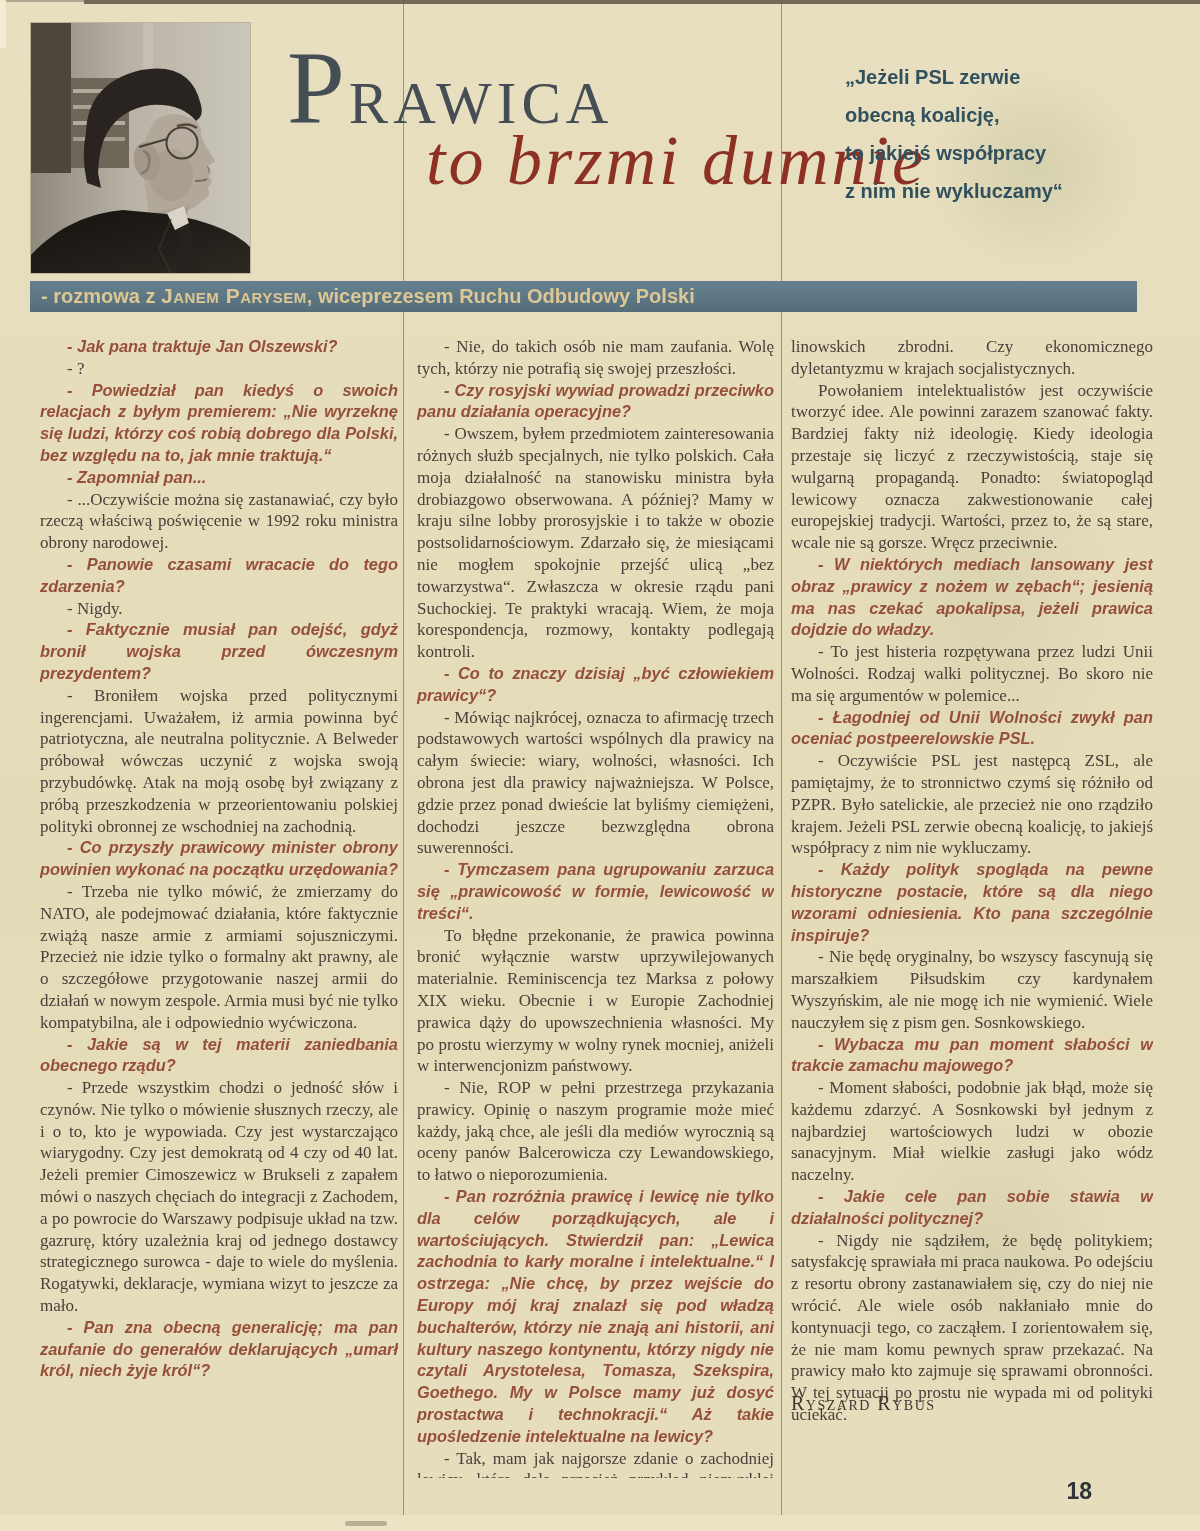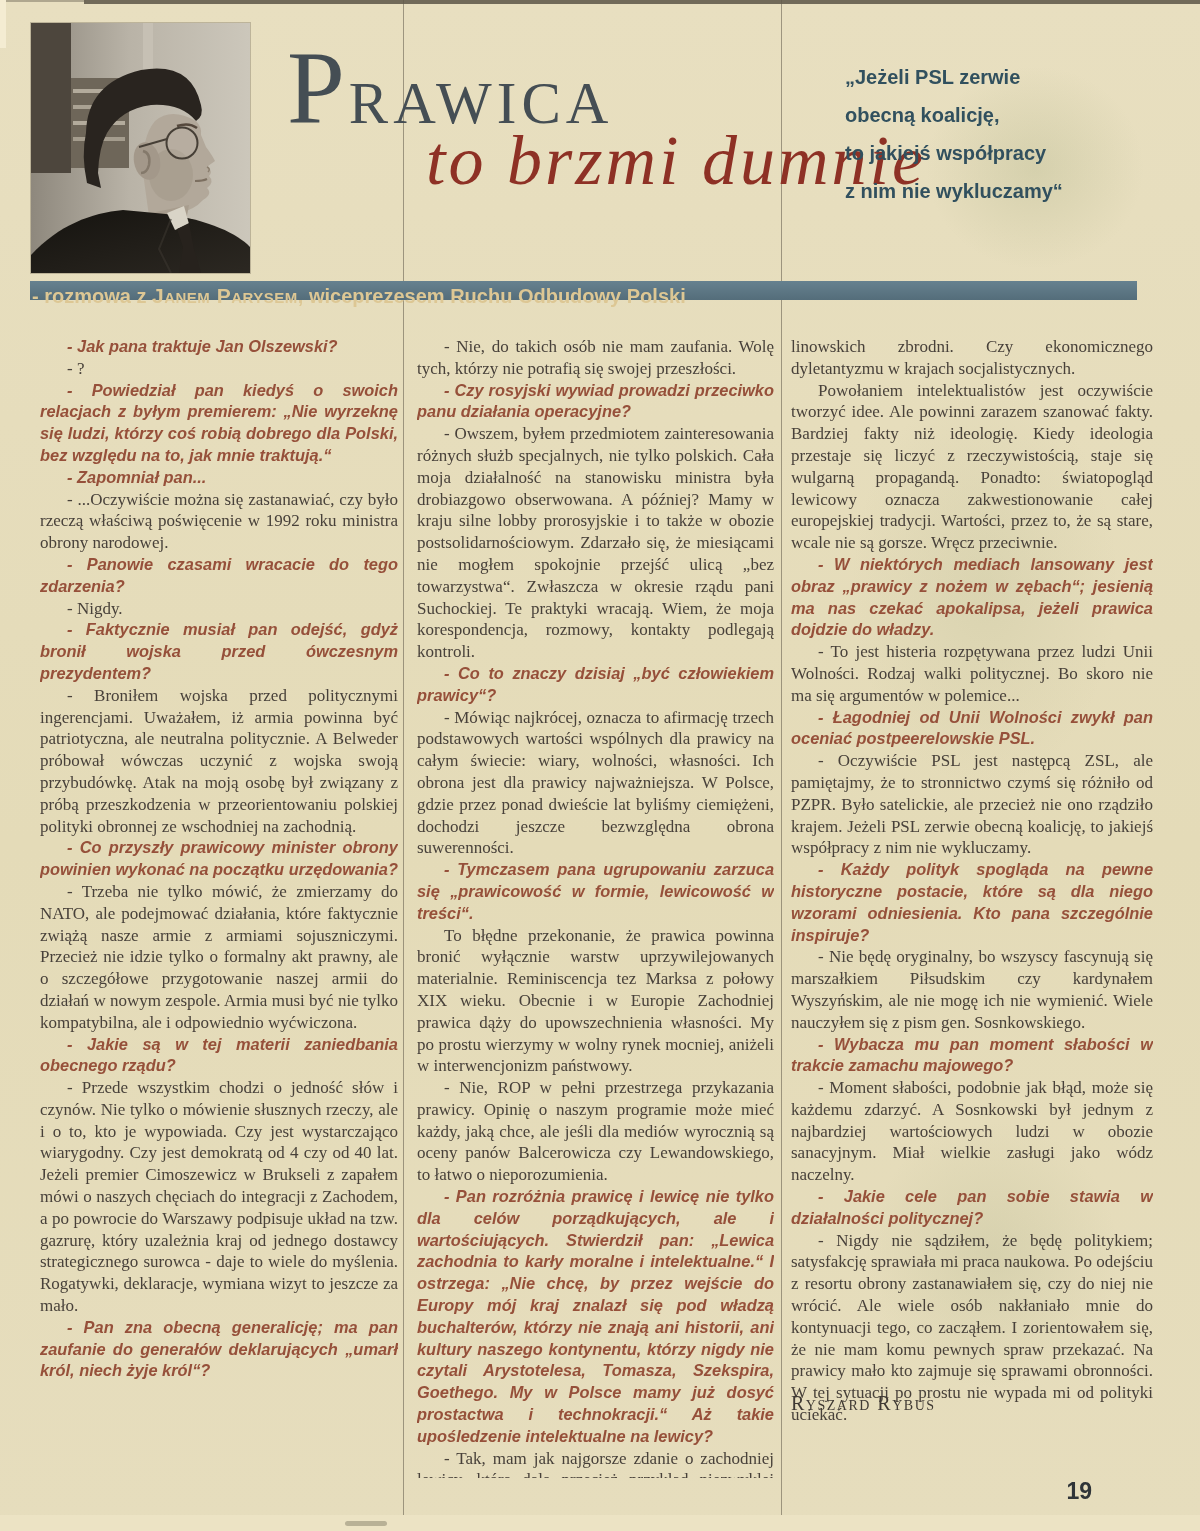--- a/index.html
+++ b/index.html
@@ -25,24 +25,24 @@
   .photo svg{display:block;width:100%;height:100%;}
   
   .title{position:absolute;left:287px;top:36px;line-height:1;color:#454e54;white-space:nowrap;}
   .title .cap{font-size:104px;letter-spacing:4px;}
   .title .rest{font-size:59px;letter-spacing:5px;margin-top:20px;}
   .subtitle{position:absolute;left:426px;top:126px;font-style:italic;font-size:70px;letter-spacing:3px;
             color:#8e3125;line-height:1;white-space:nowrap;}
   .pullquote{position:absolute;left:845px;top:58px;width:305px;font-family:"Liberation Sans",sans-serif;
              font-weight:bold;font-size:20px;line-height:38px;color:#31505e;white-space:pre-line;}
   
-  .byline{position:absolute;left:30px;top:281px;width:1107px;height:19px;box-sizing:border-box;
+  .byline{position:absolute;left:30px;top:281px;width:1107px;height:31px;box-sizing:border-box;
           background:linear-gradient(#66818f,#546d7a);color:#ddc794;
           font-family:"Liberation Sans",sans-serif;font-weight:bold;font-size:20px;line-height:30px;
-          padding-left:2px;white-space:nowrap;}
+          padding-left:11px;white-space:nowrap;}
   .byline .name{font-variant:small-caps;font-size:21px;letter-spacing:.5px;}
   
   .col{position:absolute;top:336px;height:1142px;overflow:hidden;}
   .col-0{left:40px;width:358px;}
   .col-1{left:417px;width:357px;}
   .col-2{left:791px;width:362px;}
   .col p{margin:0;text-indent:27px;text-align:justify;}
   .col p.noindent{text-indent:0;}
   .a{font-size:17px;line-height:21.8px;color:#48413a;}
   .q{font-family:"Liberation Sans",sans-serif;font-style:italic;font-weight:bold;
@@ -152,17 +152,17 @@
       <p class="a">- Oczywiście PSL jest następcą ZSL, ale pamiętajmy, że to stronnictwo czymś się różniło od PZPR. Było satelickie, ale przecież nie ono rządziło krajem. Jeżeli PSL zerwie obecną koalicję, to jakiejś współpracy z nim nie wykluczamy.</p>
       <p class="q">- Każdy polityk spogląda na pewne historyczne postacie, które są dla niego wzorami odniesienia. Kto pana szczególnie inspiruje?</p>
       <p class="a">- Nie będę oryginalny, bo wszyscy fascynują się marszałkiem Piłsudskim czy kardynałem Wyszyńskim, ale nie mogę ich nie wymienić. Wiele nauczyłem się z pism gen. Sosnkowskiego.</p>
       <p class="q">- Wybacza mu pan moment słabości w trakcie zamachu majowego?</p>
       <p class="a">- Moment słabości, podobnie jak błąd, może się każdemu zdarzyć. A Sosnkowski był jednym z najbardziej wartościowych ludzi w obozie sanacyjnym. Miał wielkie zasługi jako wódz naczelny.</p>
       <p class="q">- Jakie cele pan sobie stawia w działalności politycznej?</p>
       <p class="a">- Nigdy nie sądziłem, że będę politykiem; satysfakcję sprawiała mi praca naukowa. Po odejściu z resortu obrony zastanawiałem się, czy do niej nie wrócić. Ale wiele osób nakłaniało mnie do kontynuacji tego, co zacząłem. I zorientowałem się, że nie mam komu pewnych spraw przekazać. Na prawicy mało kto zajmuje się sprawami obronności. W tej sytuacji po prostu nie wypada mi od polityki uciekać.</p>
     </div>
 
   <div class="author">Ryszard Rybus</div>
-  <div class="pagenum">19</div>
+  <div class="pagenum">18</div>
 
   <div class="edge-bottom"></div>
   <div class="smudge"></div>
 </div>
 
 </body></html>

